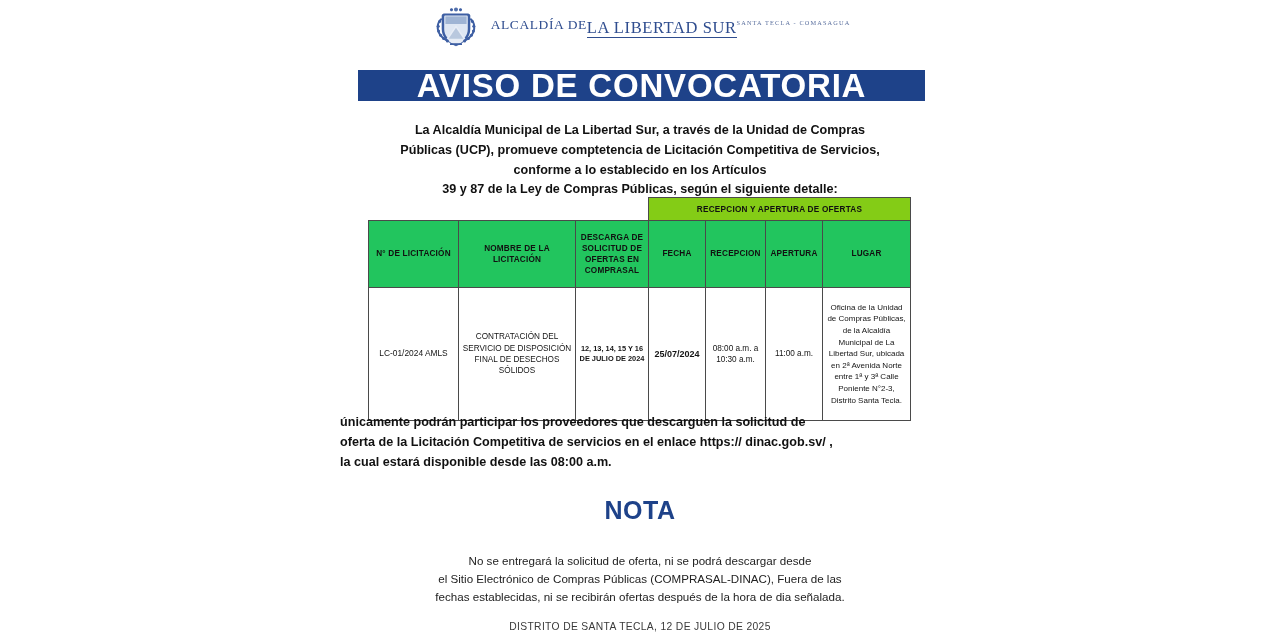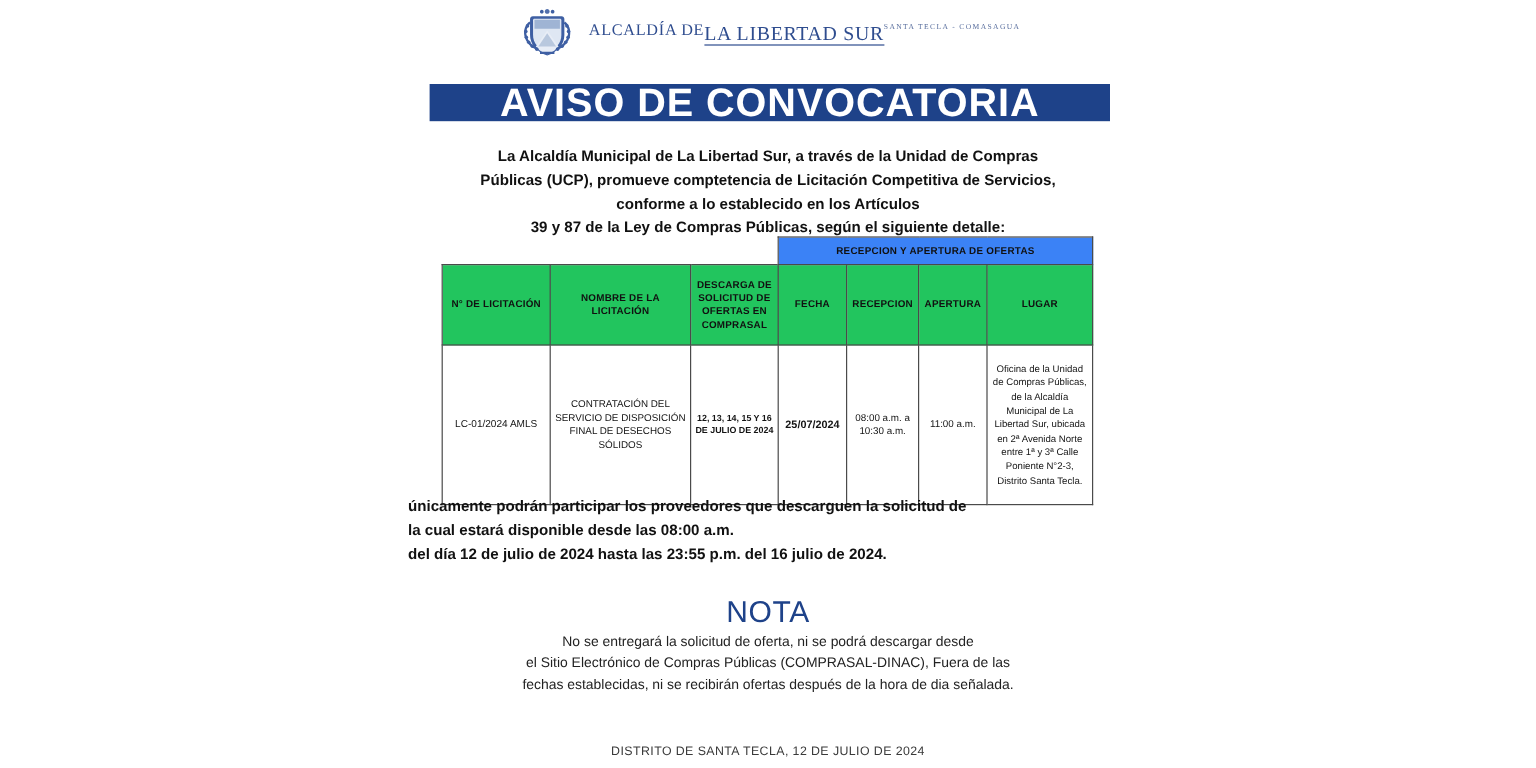--- a/index.html
+++ b/index.html
@@ -107,21 +107,21 @@
     width: 542px;
     table-layout: fixed;
   }
   table.notice td, table.notice th {
     border: 1.3px solid #4a4a4a;
     vertical-align: middle;
     text-align: center;
     padding: 2px 3px;
   }
   th.grp {
-    background: #3b82f6;
+    background: #84cc16;
     font-size: 8.2px;
     font-weight: bold;
     letter-spacing: 0.25px;
     height: 18px;
     color: #111;
   }
   th.col {
     background: #22c55e;
     font-size: 8.2px;
     font-weight: bold;
@@ -157,28 +157,28 @@
   }
 
   
   .nota-title {
     position: absolute;
     left: 340px;
     top: 496px;
     width: 600px;
     text-align: center;
     font-size: 25px;
-    font-weight: normal;
+    font-weight: bold;
     color: #1e4289;
     letter-spacing: 0.5px;
   }
   .nota-body {
     position: absolute;
     left: 340px;
-    top: 526px;
+    top: 552px;
     width: 600px;
     text-align: center;
     font-size: 11.6px;
     line-height: 1.55;
     color: #222222;
   }
 
   
   .footer {
     position: absolute;
@@ -281,26 +281,26 @@
           <td class="body">08:00 a.m. a 10:30 a.m.</td>
           <td class="body">11:00 a.m.</td>
           <td class="body lugar">Oficina de la Unidad de Compras Públicas, de la Alcaldía Municipal de La Libertad Sur, ubicada en 2ª Avenida Norte entre 1ª y 3ª Calle Poniente N°2-3, Distrito Santa Tecla.</td>
         </tr>
       </tbody>
     </table>
   </div>
 
   <div class="mid">
     <div>únicamente podrán participar los proveedores que descarguen la solicitud de</div>
+    <div>oferta de la Licitación Competitiva de servicios en el enlace https:// dinac.gob.sv/ ,</div>
     <div>la cual estará disponible desde las 08:00 a.m.</div>
-    <div>del día 12 de julio de 2024 hasta las 23:55 p.m. del 16 julio de 2024.</div>
   </div>
 
   <div class="nota-title">NOTA</div>
   <div class="nota-body">
     <div>No se entregará la solicitud de oferta, ni se podrá descargar desde</div>
     <div>el Sitio Electrónico de Compras Públicas (COMPRASAL-DINAC), Fuera de las</div>
     <div>fechas establecidas, ni se recibirán ofertas después de la hora de dia señalada.</div>
   </div>
 
-  <div class="footer">DISTRITO DE SANTA TECLA, 12 DE JULIO DE 2024</div>
+  <div class="footer">DISTRITO DE SANTA TECLA, 12 DE JULIO DE 2025</div>
 
 </div>
 
 </body></html>

